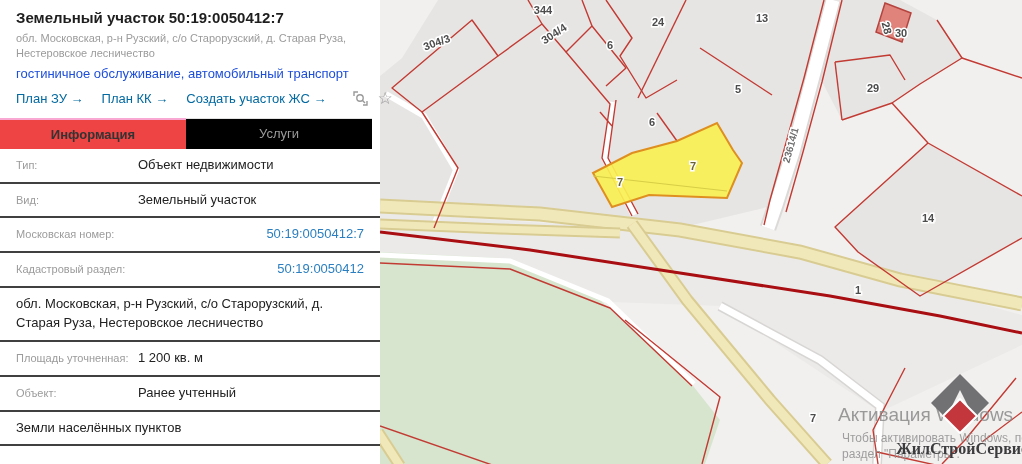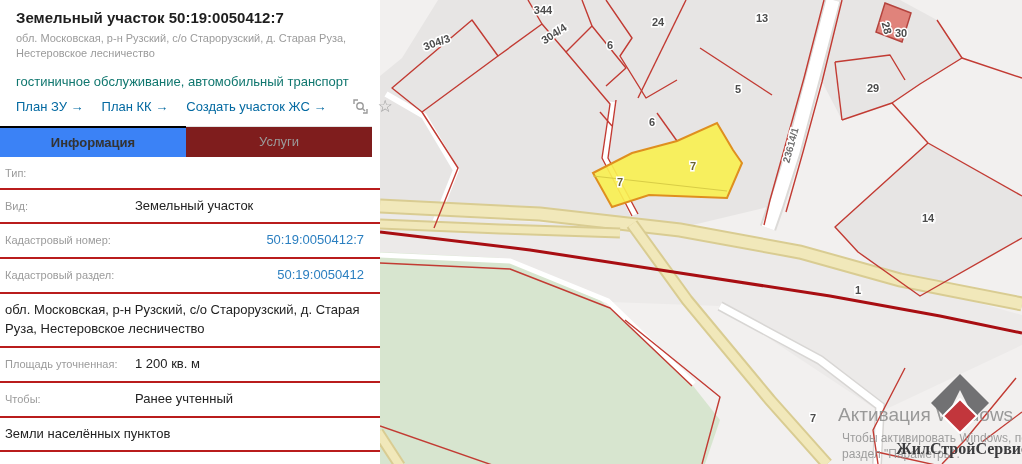--- a/index.html
+++ b/index.html
@@ -3,31 +3,31 @@
 <meta charset="utf-8">
 <style>
   html,body{margin:0;padding:0;background:#fff;}
   #app{position:relative;width:1022px;height:464px;overflow:hidden;
        font-family:"Liberation Sans",sans-serif;background:#fff;}
   
   .panel{position:absolute;left:0;top:0;width:380px;height:464px;background:#fff;z-index:2;border-radius:24px;}
   .panel-header{padding:9px 14px 0 16px;}
   .title{font-size:15px;font-weight:bold;color:#1e1e1e;}
   .subtitle{font-size:11px;color:#9b9b9b;line-height:1.4;margin-top:5px;padding-right:6px;}
-  .usage{font-size:13px;color:#0f766e;margin-top:12px;}
+  .usage{font-size:13px;color:#1d4ed8;margin-top:4px;}
   .links{display:flex;align-items:center;margin-top:9px;font-size:13px;}
   .plink{color:#0369a1;text-decoration:none;margin-right:18px;cursor:pointer;white-space:nowrap;}
   .links .spacer{flex:1;}
   .hicon{width:18px;height:18px;margin-left:8px;cursor:pointer;color:#9a9a9a;display:flex;align-items:center;justify-content:center;}
   .tabs{display:flex;margin-top:10px;width:372px;height:30px;border-top:1px solid #e2e2e2;}
   .tab{flex:1;display:flex;align-items:center;justify-content:center;font-size:13px;cursor:pointer;}
-  .tab.active{background:#3b82f6;color:#333;font-weight:bold;border-top:2px solid #000000;margin-top:-1px;}
-  .tab.inactive{background:#7f1d1d;color:#9b9b9b;}
+  .tab.active{background:#ef4444;color:#333;font-weight:bold;border-top:2px solid #f9a8d4;margin-top:-1px;}
+  .tab.inactive{background:#000000;color:#9b9b9b;}
   .info-table{width:380px;}
-  .row{display:flex;padding:7px 0 7px 5px;border-bottom:2px solid #b91c1c;gap:8px;}
+  .row{display:flex;padding:7px 0 7px 16px;border-bottom:2px solid #404040;}
   .lbl{width:122px;flex:0 0 122px;font-size:11px;color:#9b9b9b;line-height:1.35;padding-top:2px;}
   .val{flex:1;font-size:13px;color:#222;line-height:1.45;padding-right:16px;}
   .val.link{color:#2b7fc0;cursor:pointer;text-align:right;}
   
   .map{position:absolute;left:380px;top:0;width:756px;height:464px;}
   svg{display:block;}
   .plabel{font-family:"Liberation Sans",sans-serif;font-size:11px;font-weight:bold;fill:#4c4c4c;
           paint-order:stroke;stroke:#ffffff;stroke-width:3px;text-anchor:middle;}
   .ylabel{fill:#6b6432;}
   .rlabel{font-size:10px;fill:#6f6f6f;}
@@ -62,42 +62,43 @@
     </div>
 
     <div class="tabs">
       <div class="tab active">Информация</div>
       <div class="tab inactive">Услуги</div>
     </div>
 
     <div class="info-table">
       <div class="row">
         <div class="lbl">Тип:</div>
+        <div class="val">Объект недвижимости</div>
       </div>
       <div class="row">
         <div class="lbl">Вид:</div>
         <div class="val">Земельный участок</div>
       </div>
       <div class="row">
-        <div class="lbl">Кадастровый номер:</div>
+        <div class="lbl">Московская номер:</div>
         <div class="val link">50:19:0050412:7</div>
       </div>
       <div class="row">
         <div class="lbl">Кадастровый раздел:</div>
         <div class="val link">50:19:0050412</div>
       </div>
       <div class="row">
         <div class="val">обл. Московская, р-н Рузский, с/о Старорузский, д. Старая Руза, Нестеровское лесничество</div>
       </div>
       <div class="row">
         <div class="lbl">Площадь уточненная:</div>
         <div class="val">1 200 кв. м</div>
       </div>
       <div class="row">
-        <div class="lbl">Чтобы:</div>
+        <div class="lbl">Объект:</div>
         <div class="val">Ранее учтенный</div>
       </div>
       <div class="row">
         <div class="val">Земли населённых пунктов</div>
       </div>
 
     </div>
   </div>
 
   <div class="map">

